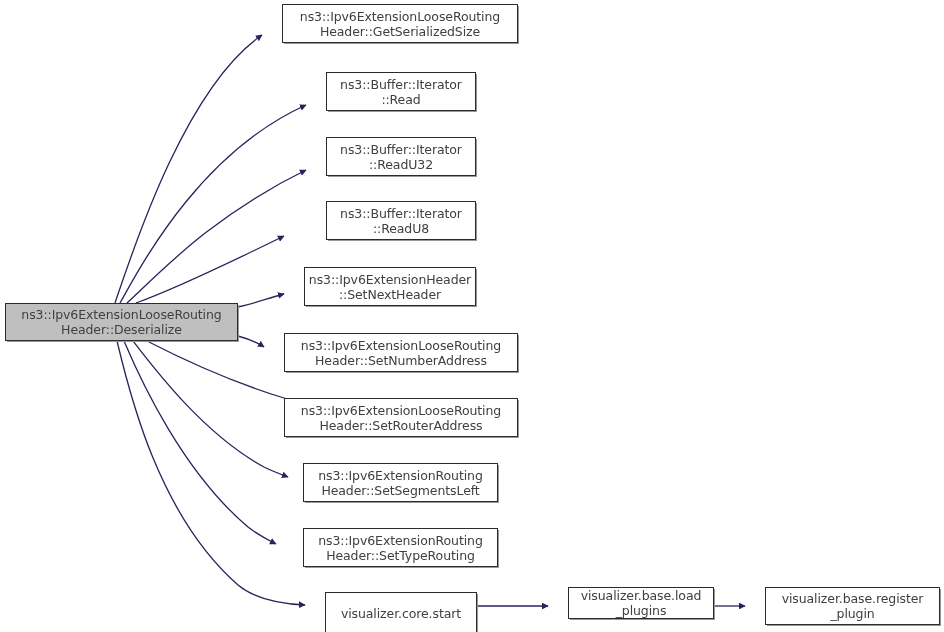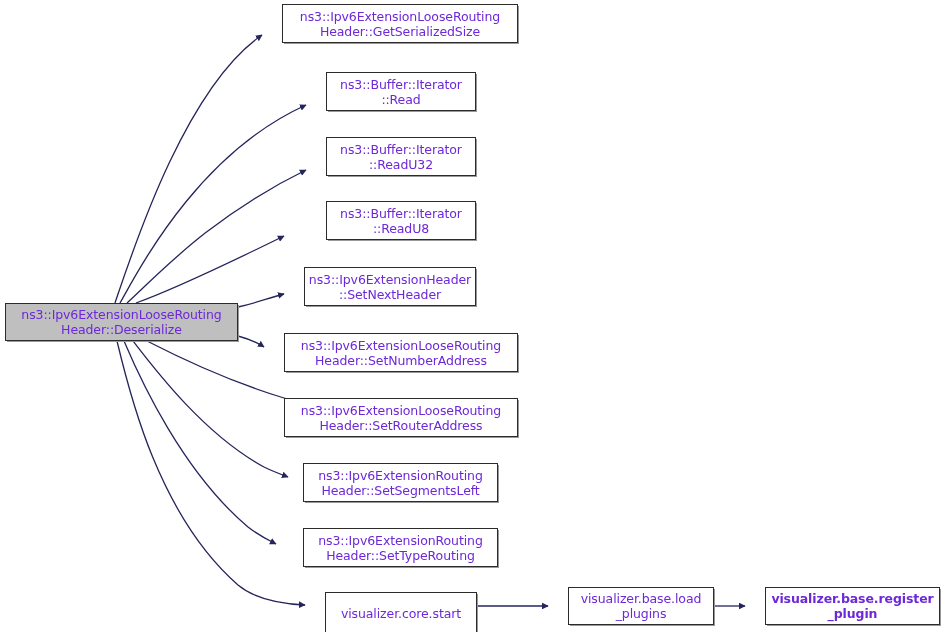--- a/index.html
+++ b/index.html
@@ -23,21 +23,21 @@
     top: 0;
     width: 944px;
     height: 632px;
     pointer-events: none;
   }
   .node {
     position: absolute;
     box-sizing: border-box;
     border: 1px solid #2b2b2b;
     background: #ffffff;
-    color: #6d28d9;
+    color: #404040;
     font-size: 12.5px;
     line-height: 15px;
     text-align: center;
     display: flex;
     align-items: center;
     justify-content: center;
     white-space: pre-line;
     letter-spacing: -0.1px;
     box-shadow: 1.5px 1.5px 0 -0.5px #999999;
   }
@@ -86,18 +86,18 @@
 ::SetNextHeader</div>
       <div class="node" style="left: 284px; top: 333px; width: 234px; height: 39px;">ns3::Ipv6ExtensionLooseRouting
 Header::SetNumberAddress</div>
       <div class="node" style="left: 284px; top: 398px; width: 234px; height: 39px;">ns3::Ipv6ExtensionLooseRouting
 Header::SetRouterAddress</div>
       <div class="node" style="left: 303px; top: 463px; width: 195px; height: 39px;">ns3::Ipv6ExtensionRouting
 Header::SetSegmentsLeft</div>
       <div class="node" style="left: 303px; top: 528px; width: 195px; height: 39px;">ns3::Ipv6ExtensionRouting
 Header::SetTypeRouting</div>
       <div class="node" style="left: 325px; top: 592px; width: 152px; height: 42px;">visualizer.core.start</div>
-      <div class="node" style="left: 568px; top: 587px; width: 146px; height: 38px;">visualizer.base.load
+      <div class="node" style="left: 568px; top: 587px; width: 146px; height: 32px;">visualizer.base.load
 _plugins</div>
-      <div class="node" style="left: 765px; top: 587px; width: 175px; height: 38px; font-weight: bold;">visualizer.base.register
+      <div class="node" style="left: 765px; top: 587px; width: 175px; height: 38px;">visualizer.base.register
 _plugin</div>
     </div>
 </div>
 
 </body></html>

